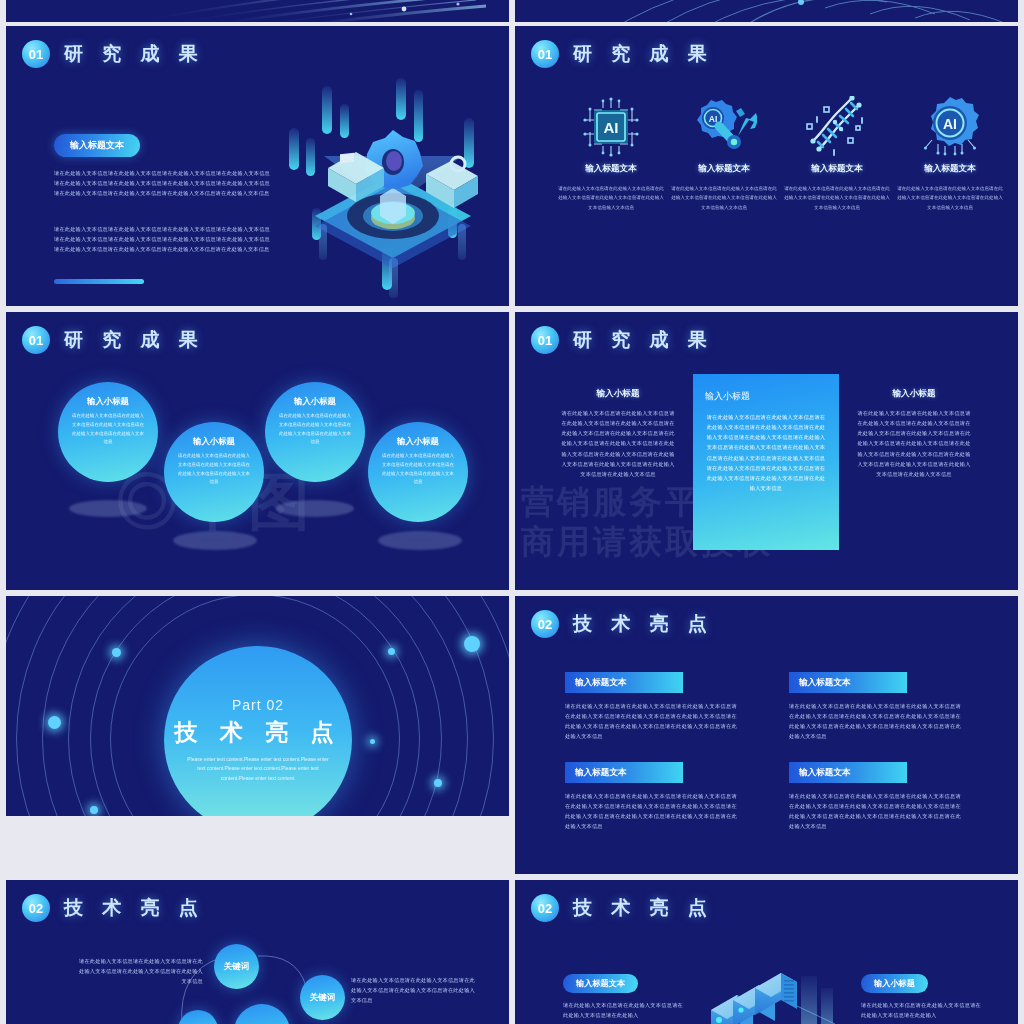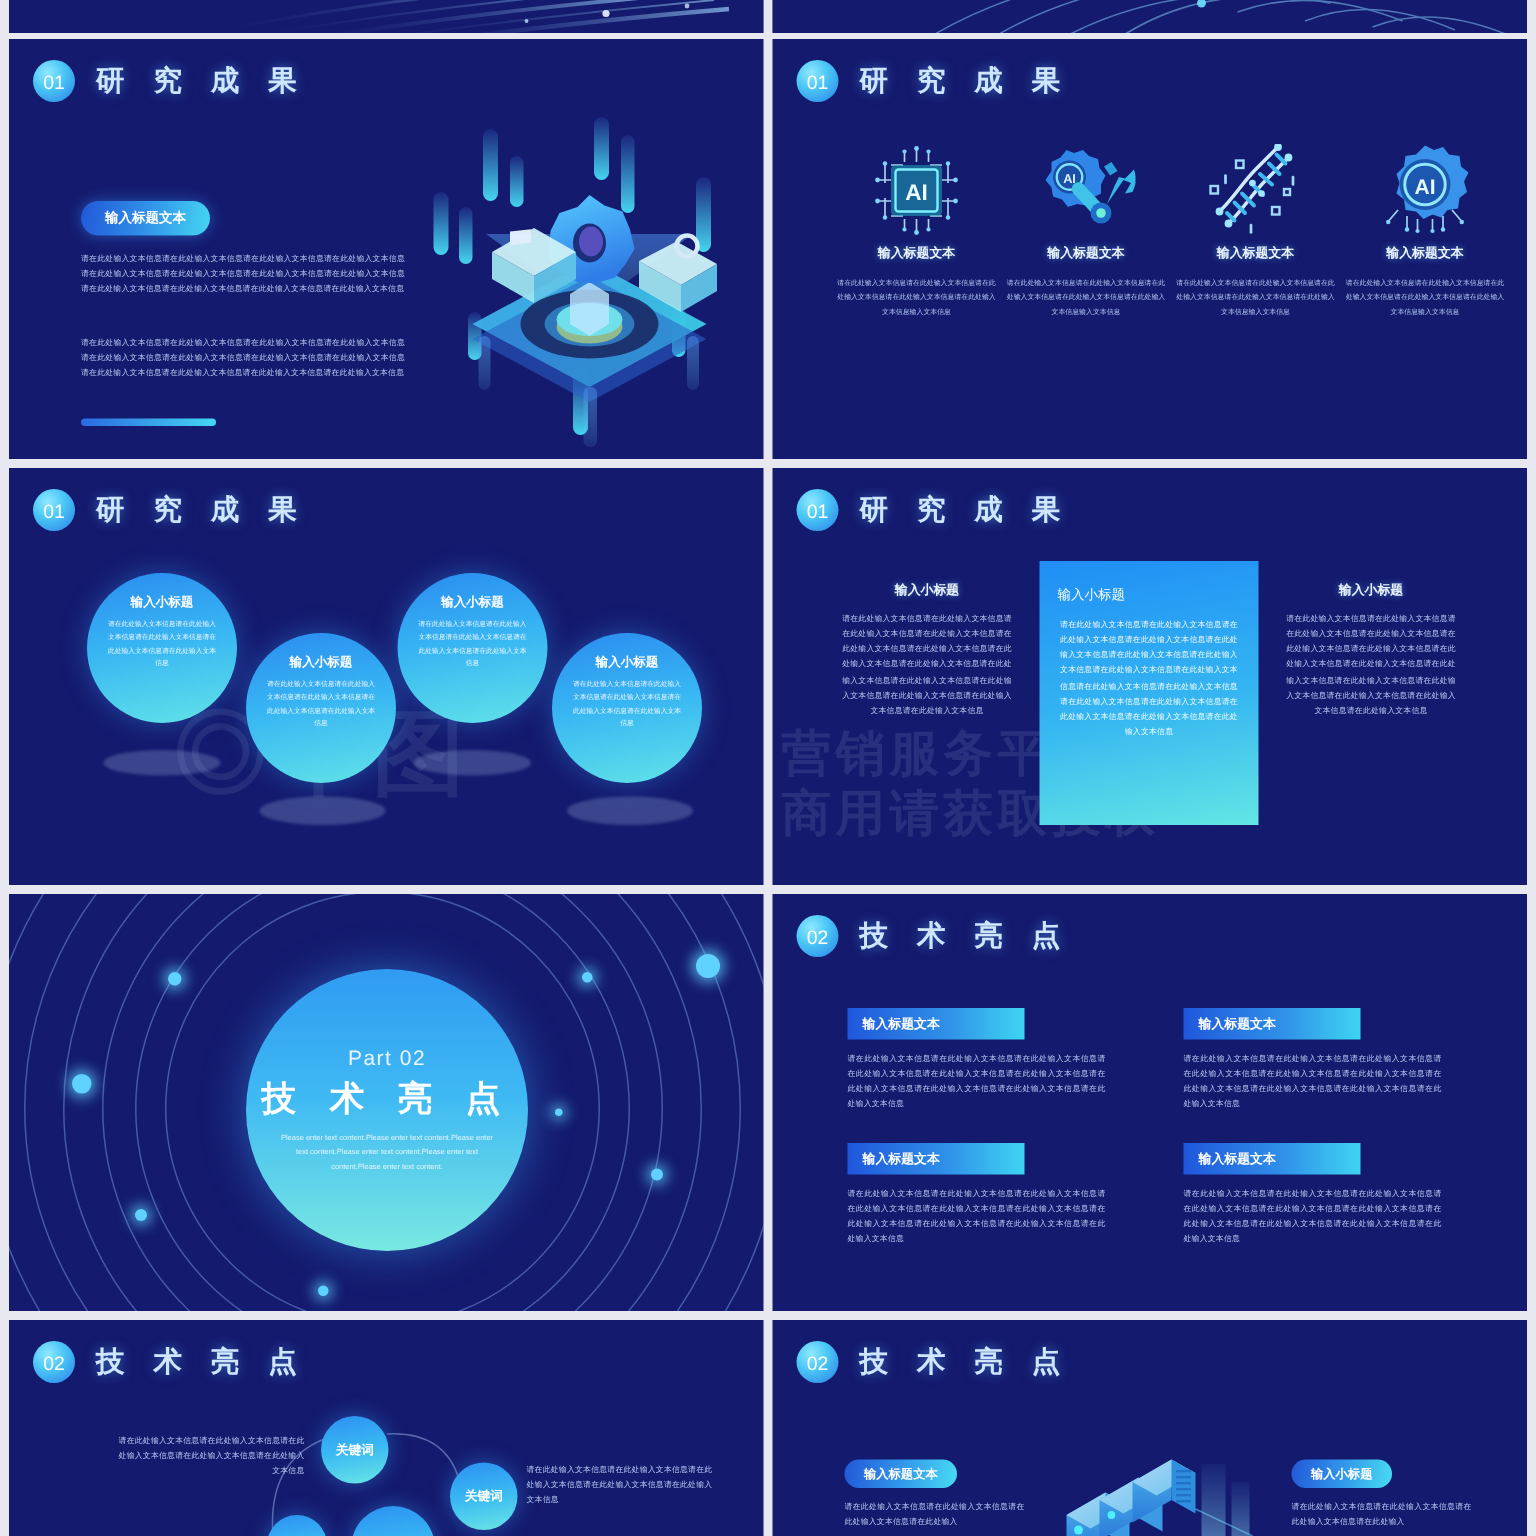--- a/index.html
+++ b/index.html
@@ -16,21 +16,21 @@
     position:absolute;
     background:#141a6e;
     overflow:hidden;
   }
 
   
   .hdr { position:absolute; display:flex; align-items:center; gap:14px; }
   .badge {
     width:28px; height:28px; border-radius:50%;
     background:radial-gradient(circle at 35% 30%, #8fe8ff 0%, #49c6f5 42%, #2a7ce8 100%);
-    color:#fff; font-size:13px; font-weight:normal;
+    color:#fff; font-size:13px; font-weight:bold;
     display:flex; align-items:center; justify-content:center;
     letter-spacing:0px;
   }
   .hdr-title {
     color:#cfe6ff; font-size:19px; letter-spacing:7px; font-weight:bold;
     text-shadow:0 0 8px rgba(90,180,255,.55);
   }
 
   
   .body-txt {
@@ -437,21 +437,21 @@
       <div class="c3t">输入小标题</div>
       <div class="body-txt" style="text-align:center;">请在此处输入文本信息请在此处输入文本信息请在此处输入文本信息请在此处输入文本信息请在此处输入文本信息请在此处输入文本信息请在此处输入文本信息请在此处输入文本信息请在此处输入文本信息请在此处输入文本信息请在此处输入文本信息请在此处输入文本信息请在此处输入文本信息请在此处输入文本信息请在此处输入文本信息请在此处输入文本信息</div>
     </div>
 
     <div class="col3" style="left:340px; top:76px; width:118px;">
       <div class="c3t">输入小标题</div>
       <div class="body-txt" style="text-align:center;">请在此处输入文本信息请在此处输入文本信息请在此处输入文本信息请在此处输入文本信息请在此处输入文本信息请在此处输入文本信息请在此处输入文本信息请在此处输入文本信息请在此处输入文本信息请在此处输入文本信息请在此处输入文本信息请在此处输入文本信息请在此处输入文本信息请在此处输入文本信息</div>
     </div>
   </div>
 
-  <div class="slide" style="left:6px; top:596px; width:503px; height:278px;">
+  <div class="slide" style="left:6px; top:596px; width:503px; height:220px;">
     <div style="position:absolute; left:-36px; top:-120px; width:620px; height:520px;">
       <div class="ring" style="left:140px; top:118px; width:290px; height:290px;"></div>
       <div class="ring" style="left:120px; top:98px;  width:330px; height:330px;"></div>
       <div class="ring" style="left:98px;  top:76px;  width:374px; height:374px;"></div>
       <div class="ring" style="left:72px;  top:50px;  width:426px; height:426px;"></div>
       <div class="ring" style="left:46px;  top:24px;  width:478px; height:478px;"></div>
       <div class="ring" style="left:18px;  top:-6px;  width:534px; height:534px;"></div>
       <div class="ring" style="left:-12px; top:-36px; width:594px; height:594px;"></div>
       <div class="ring" style="left:-44px; top:-68px; width:658px; height:658px;"></div>
     </div>

